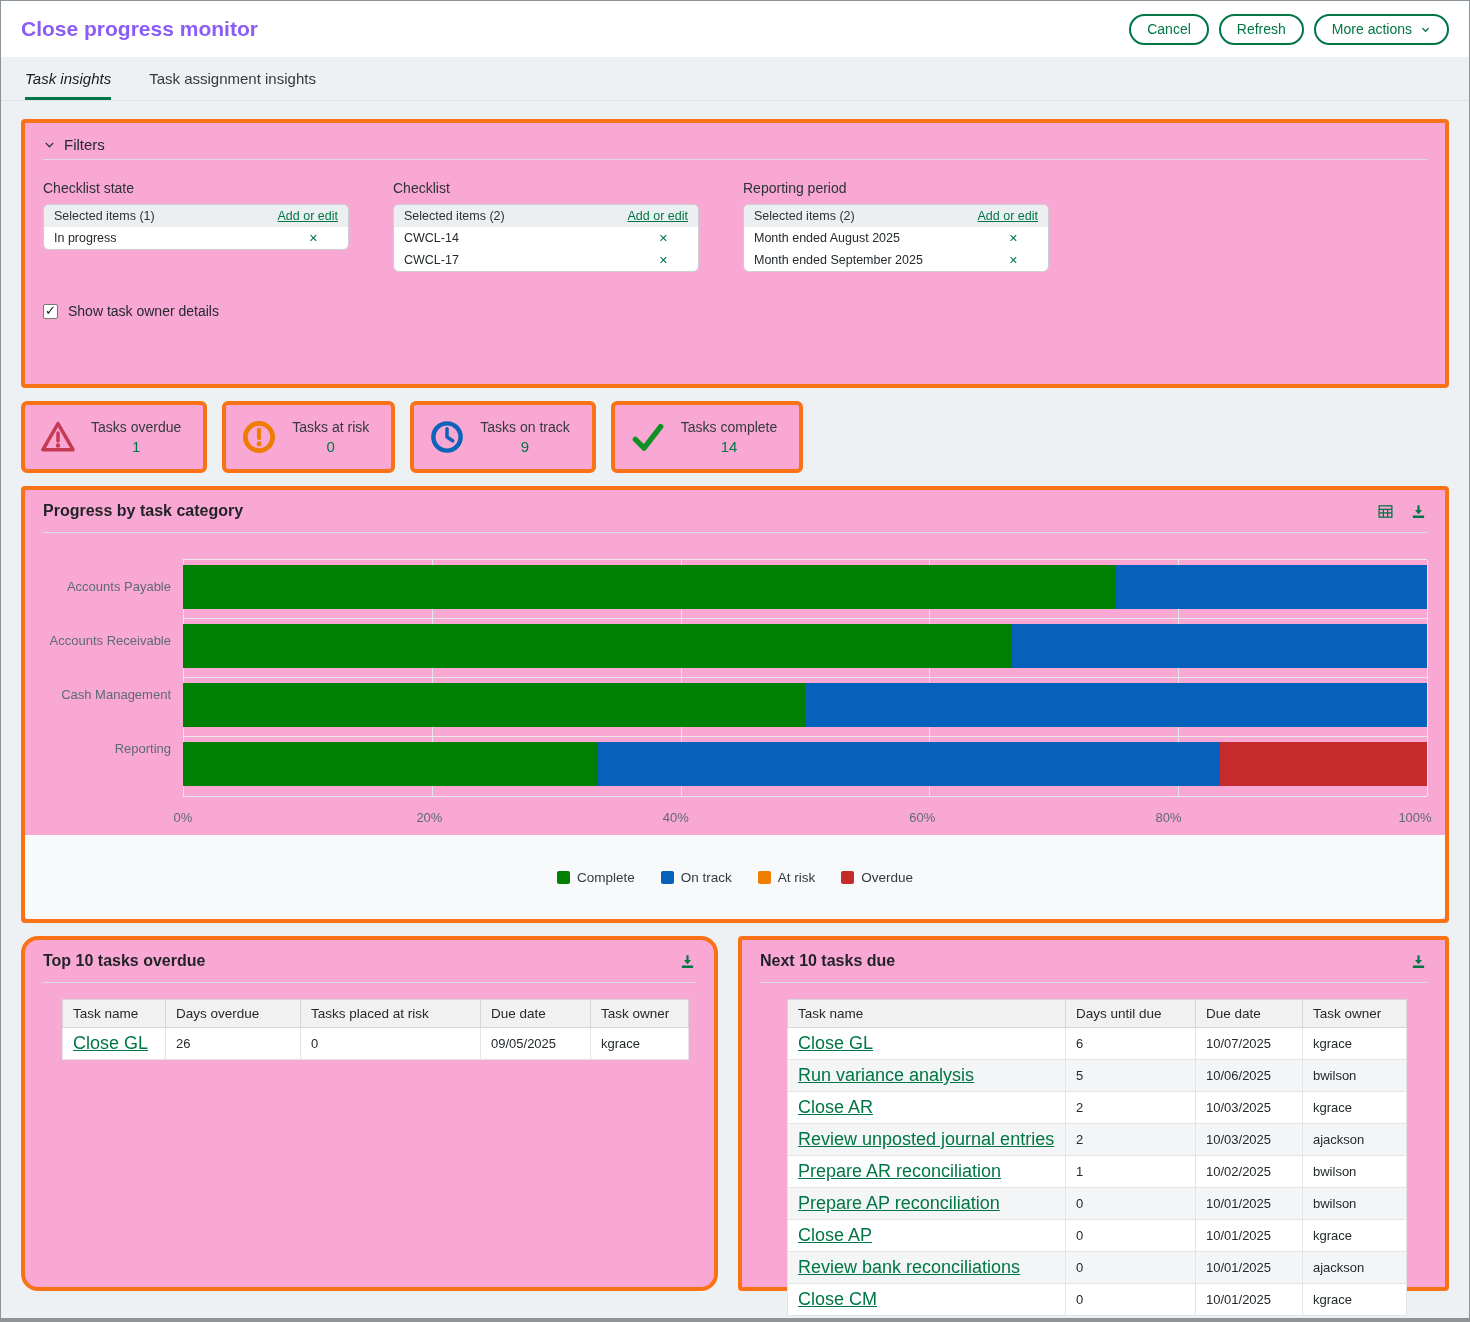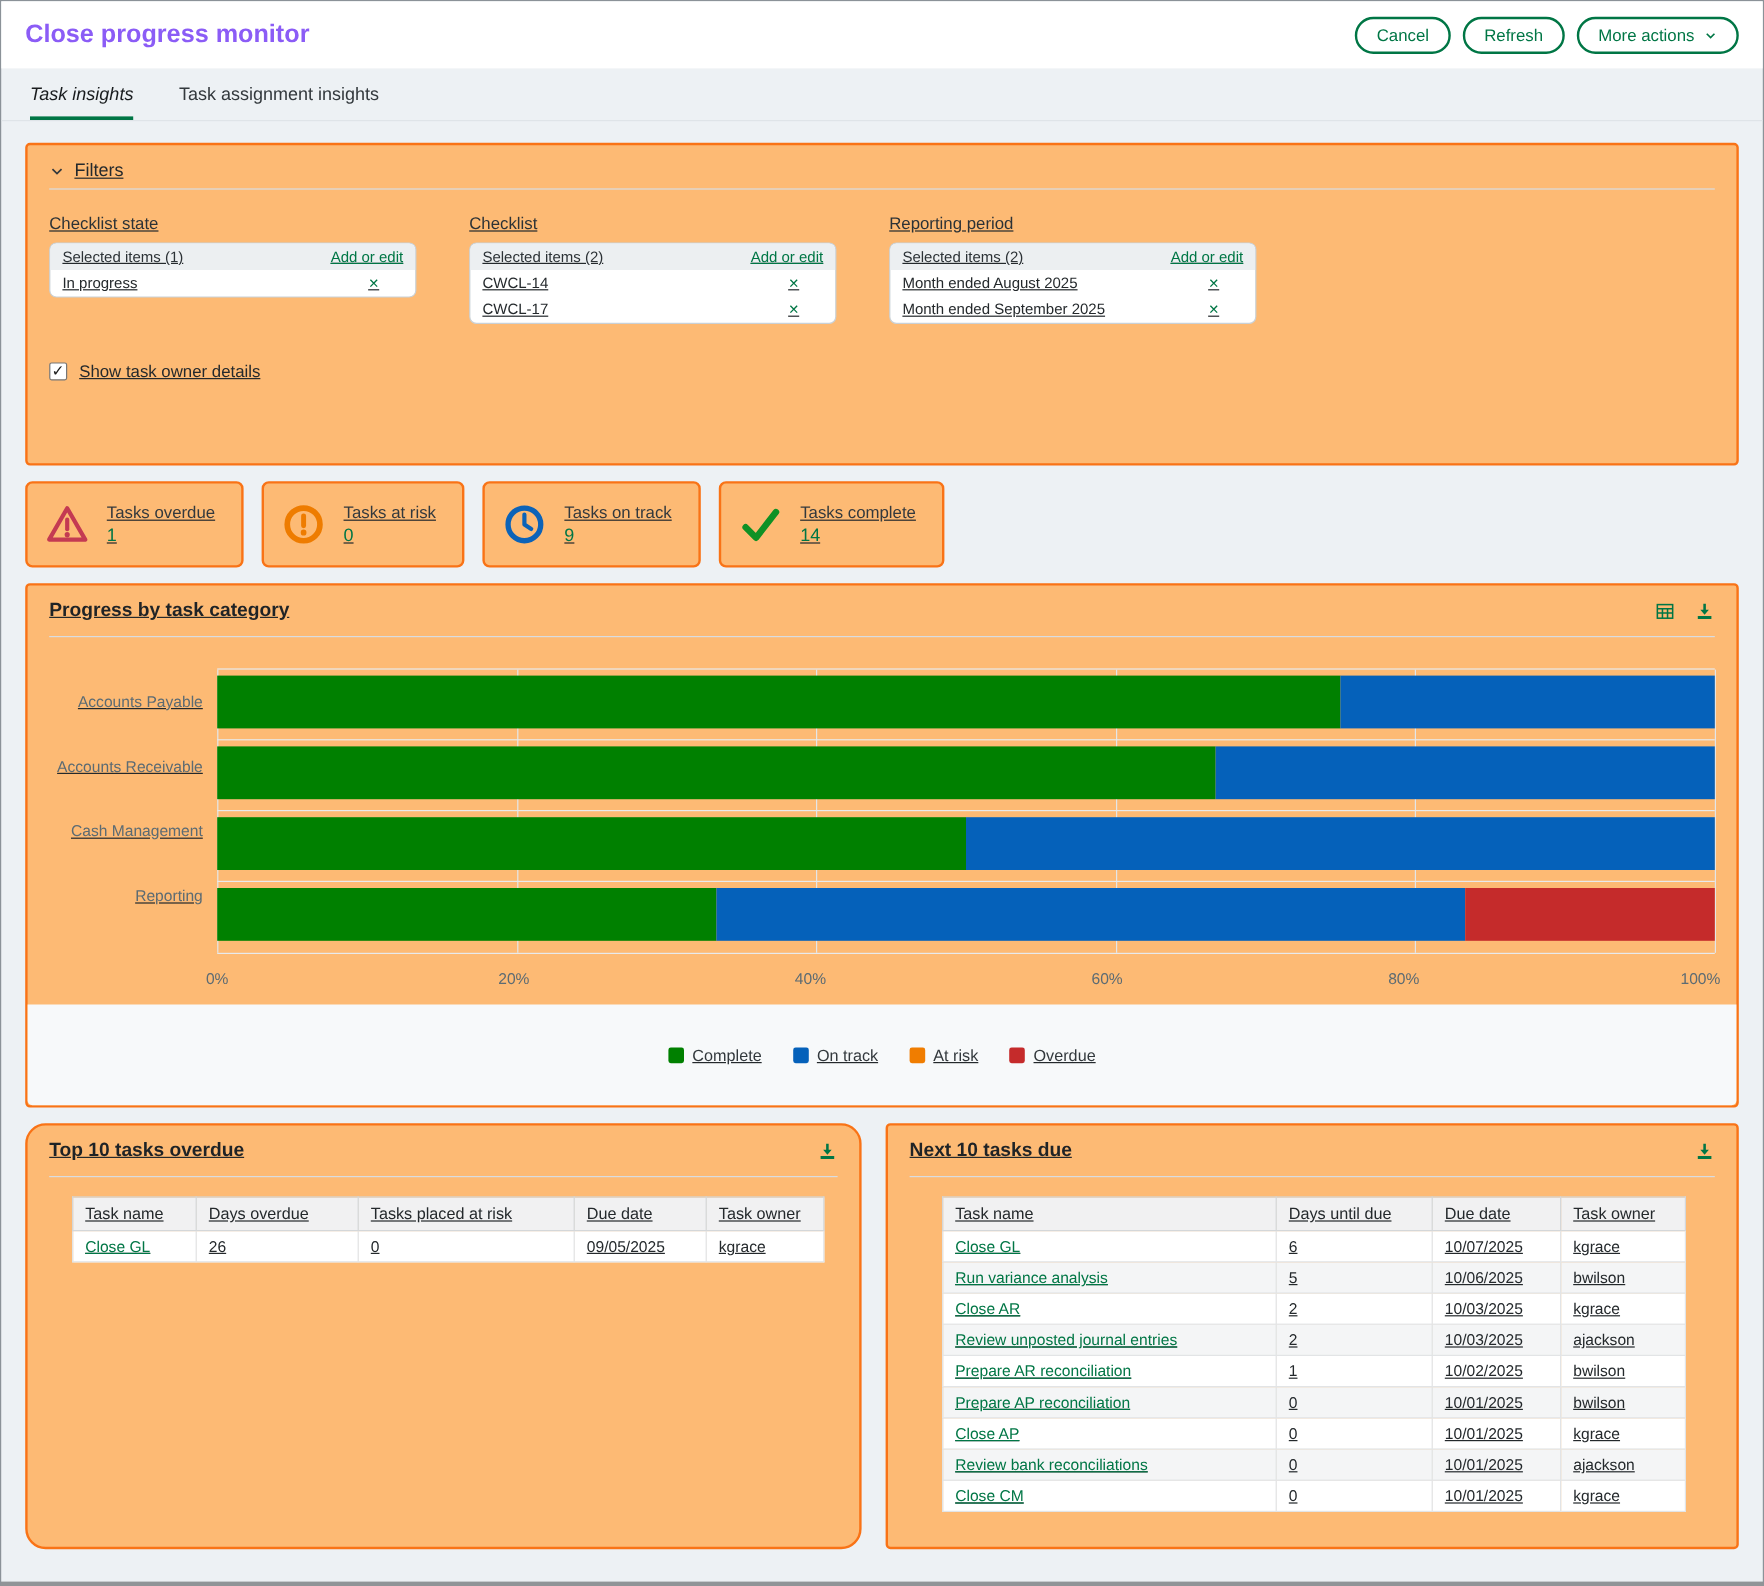--- a/index.html
+++ b/index.html
@@ -13,21 +13,21 @@
   .pill { display:inline-flex; align-items:center; gap:8px; height:31px; padding:0 16px; border:2px solid var(--accent); border-radius:17px; background:#fff; color:var(--accent); font-size:14px; font-family:inherit; cursor:pointer; }
   .header-actions { display:flex; gap:10px; }
 
   
   .tabstrip { height:44px; padding:0 24px; display:flex; gap:38px; border-bottom:1px solid #dfe4e8; }
   .tab { position:relative; padding:13px 0 9px; font-size:15px; color:#33393d; cursor:pointer; }
   .tab.active { color:#191c1e;font-style:italic; }
   .tab.active::after { content:""; position:absolute; left:0; right:0; bottom:0; height:3px; background:var(--accent); }
 
   .content { padding:0 20px; }
-  .card { background:#fdba74; border:2px solid #f97316; border-radius:4px;text-decoration:underline; }
+  .card { background:#f9a8d4; border:4px solid #f97316; border-radius:4px; }
 
   
   .filters-card { margin-top:18px; height:269px; }
   .filters-head { display:flex; align-items:center; gap:8px; padding:13px 18px 6px; font-size:15px; color:#24292c; cursor:pointer; }
   .filters-hr { margin:0 18px; border-bottom:1px solid #d9dde1; }
   .filter-groups { display:flex; gap:44px; padding:20px 18px 0; }
   .fg-label { font-size:14px; color:#2c3236; margin-bottom:8px; }
   .fg-box { width:306px; border:1px solid #c9d1d7; border-radius:6px; background:#fff; overflow:hidden; }
   .fg-box-head { height:22px; background:#eceff1; display:flex; justify-content:space-between; align-items:center; padding:0 10px; font-size:12.5px; color:#2c3236; }
   .fg-edit { color:var(--accent); text-decoration:underline; cursor:pointer; }
@@ -35,21 +35,21 @@
   .fg-x { color:var(--accent); font-size:11px; cursor:pointer; }
   .cb-row { display:flex; align-items:center; gap:10px; margin:31px 18px 0; font-size:14px; cursor:pointer; width:max-content; }
   .cb { width:15px; height:15px; border:1px solid #767676; border-radius:2px; background:#fff; position:relative; display:inline-block; }
   .cb.checked::after { content:"✓"; position:absolute; left:1px; top:-2px; font-size:13px; font-weight:700; color:#1a1a1a; }
   .filter-actions { display:flex; align-items:center; gap:30px; margin:33px 18px 0; }
   .link { color:var(--accent); text-decoration:underline; cursor:pointer; }
   .clear { font-size:14px; }
 
   
   .stat-row { display:flex; gap:15px; margin-top:13px; }
-  .stat-card { height:72px; display:inline-flex; align-items:center; gap:14px; padding:0 22px 0 14px; border-radius:6px; }
+  .stat-card { height:72px; display:inline-flex; align-items:center; gap:14px; padding:0 22px 0 14px; border-radius:6px;text-align:center; }
   .stat-icon { width:38px; height:38px; display:inline-flex; }
   .stat-label { font-size:14px; color:#33393d; margin-bottom:3px; }
   .stat-value { font-size:15px; color:var(--accent); }
 
   
   .chart-card { margin-top:13px; height:437px; display:flex; flex-direction:column; }
   .card-head { display:flex; justify-content:space-between; align-items:center; height:43px; margin:0 18px; border-bottom:1px solid #d9dde1; flex:none; }
   .card-title { font-size:16px; font-weight:700; color:#1f2326; }
   .head-icons { display:flex; gap:16px; color:var(--accent); }
   .head-icons .icon-btn { cursor:pointer; display:inline-flex; }
@@ -72,21 +72,21 @@
 
   
   .tables-row { display:flex; gap:20px; margin-top:13px; }
   .table-card { height:355px; }
   .table-card.left { width:697px; flex:none;border-radius:17px; }
   .table-card.right { flex:1; }
   table.data-table { border-collapse:collapse; font-size:13px; color:#24292c; table-layout:fixed; }
   .data-table th { background:#f1f1f2; font-weight:400; font-size:13.5px; text-align:left; padding:6px 10px; border:1px solid #d4d7d9; }
   .data-table td { padding:5px 10px; border:1px solid #e2e4e6; border-top:none; background:#fff; }
   .data-table tr.alt td { background:#f4f5f6; }
-  .data-table .link { font-size:13px; }
+  .data-table .link { font-size:18px; }
   .overdue-table { width:627px; margin:16px 0 0 37px; }
   .overdue-table th:nth-child(1){width:103px} .overdue-table th:nth-child(2){width:135px}
   .overdue-table th:nth-child(3){width:180px} .overdue-table th:nth-child(4){width:110px}
   .due-table { width:620px; margin:16px 0 0 45px; }
   .due-table th:nth-child(1){width:278px} .due-table th:nth-child(2){width:130px}
   .due-table th:nth-child(3){width:107px}
 </style>
 </head>
 <body>
 

